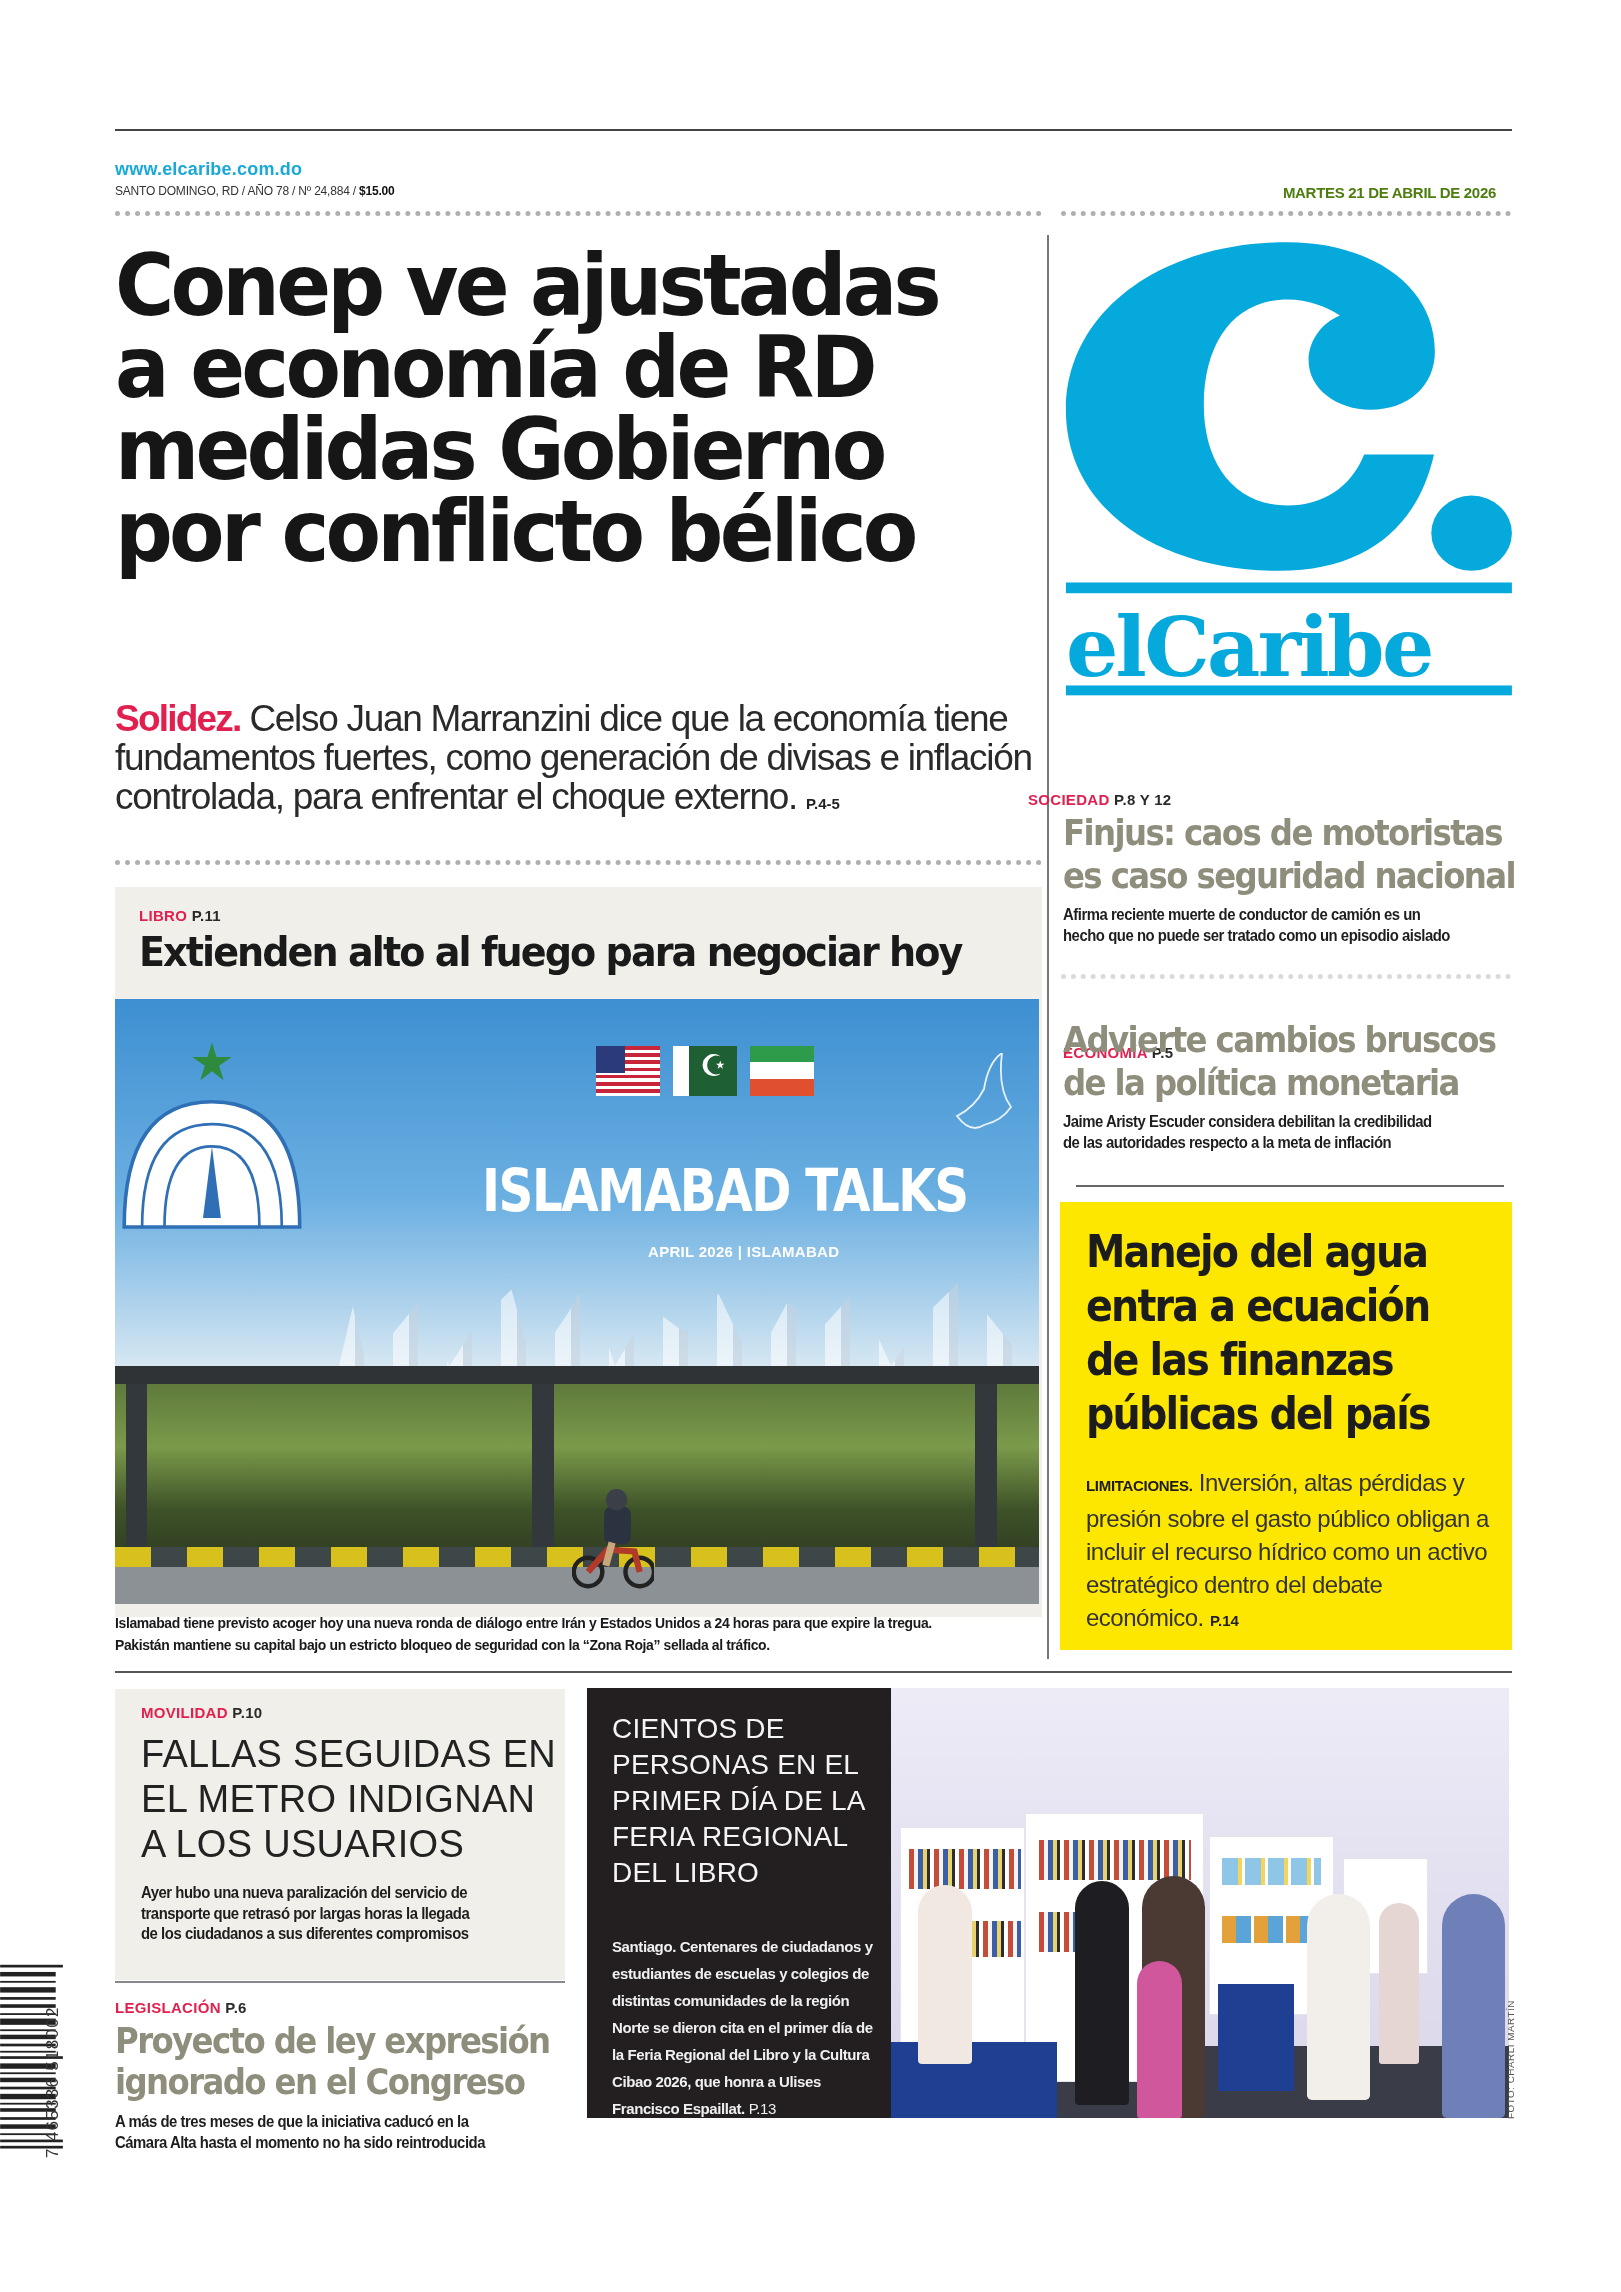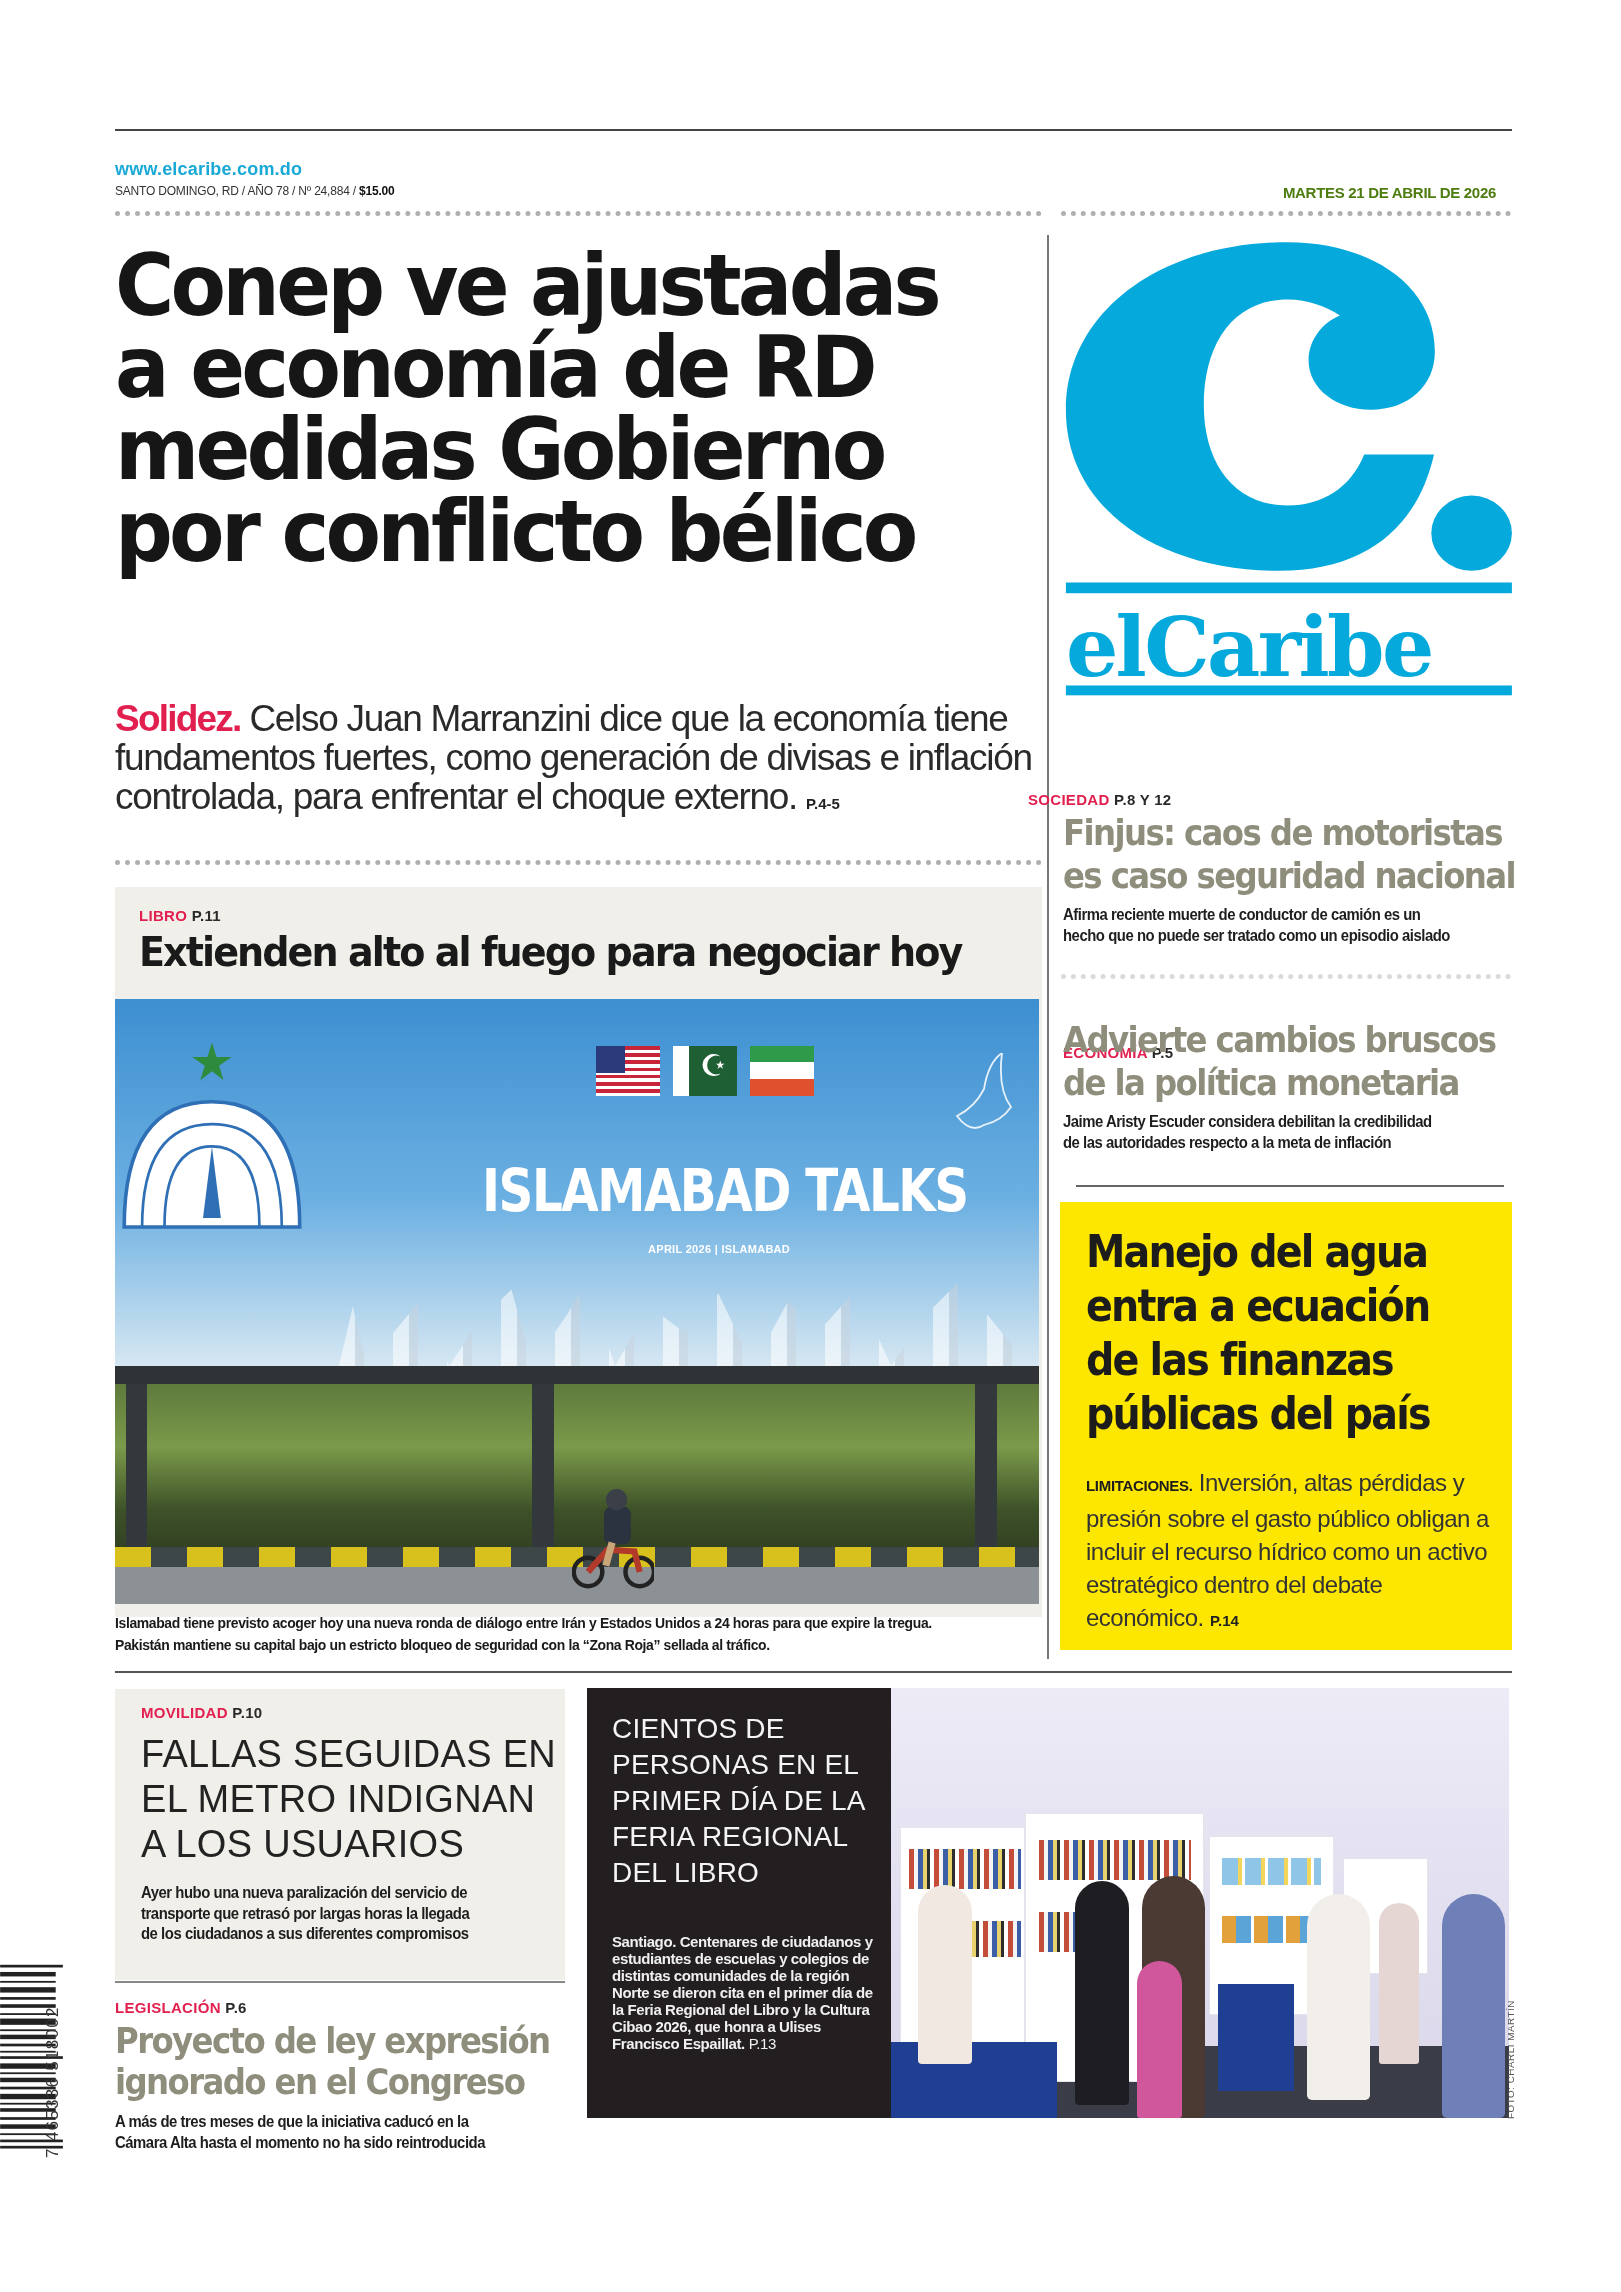--- a/index.html
+++ b/index.html
@@ -30,21 +30,21 @@
   .section-label { font-size: 15px; font-weight: 700; letter-spacing: 0.3px; }
   .section-label .red { color: #e2204f; }
   .section-label .pg { color: #2a2a2a; }
   .tregua-label { left: 139px; top: 907px; }
   .tregua-headline { left: 139px; top: 928px; font-family: "DejaVu Sans", sans-serif; font-weight: 700; font-size: 41px; letter-spacing: -2.1px; color: #1a1a1a; transform: scaleX(0.93); transform-origin: left top; white-space: nowrap; }
 
   
   .photo1 { left: 115px; top: 999px; width: 924px; height: 605px; overflow: hidden; background: #4c9ad6; }
   .banner { position: absolute; left: 0; top: 0; width: 100%; height: 367px; background: linear-gradient(180deg, #3d8fd1 0%, #6cb0e2 55%, #d6e7f2 100%); }
   .banner-title { position: absolute; left: 367px; top: 157px; font-family: "DejaVu Sans", sans-serif; font-weight: 700; font-size: 59px; color: #fff; letter-spacing: -1.8px; transform: scaleX(0.82); transform-origin: left top; white-space: nowrap; }
-  .banner-sub { position: absolute; left: 533px; top: 244px; font-size: 11px; color: #fff; font-weight: 700; letter-spacing: 0.3px; }
+  .banner-sub { position: absolute; left: 533px; top: 244px; font-size: 15px; color: #fff; font-weight: 700; letter-spacing: 0.3px; }
   .flag { position: absolute; top: 47px; width: 64px; height: 50px; }
   .flag-us { left: 481px; background: repeating-linear-gradient(180deg, #c8243a 0 3.6px, #fff 3.6px 7.2px); }
   .flag-us::before { content: ""; position: absolute; left: 0; top: 0; width: 29px; height: 27px; background: #2b3a7a; }
   .flag-pk { left: 558px; background: linear-gradient(90deg, #fff 0 25%, #1f5f34 25% 100%); }
   .flag-pk::after { content: "☪"; position: absolute; left: 27px; top: 5.4px; font-size: 30px; color: #fff; line-height: 1; }
   .flag-ir { left: 635px; background: linear-gradient(180deg, #2d9b4a 0 33%, #fff 33% 66%, #e0502f 66% 100%); }
   .emblem { position: absolute; left: 0; top: 40px; width: 193px; height: 197px; }
   .skyline { position: absolute; left: 224px; top: 282px; width: 690px; height: 85px; background: repeating-linear-gradient(90deg, rgba(255,255,255,0.55) 0 16px, rgba(200,210,220,0.5) 16px 25px, transparent 25px 54px); clip-path: polygon(0 100%, 2% 30%, 4% 100%, 8% 60%, 12% 20%, 16% 100%, 20% 50%, 25% 10%, 28% 100%, 33% 40%, 36% 0, 40% 100%, 45% 30%, 50% 60%, 55% 15%, 60% 100%, 65% 25%, 70% 55%, 75% 10%, 80% 100%, 85% 40%, 90% 0, 95% 50%, 100% 100%); }
   .bridge { position: absolute; left: 0; top: 367px; width: 100%; height: 18px; background: #2f3336; }
   .park { position: absolute; left: 0; top: 385px; width: 100%; height: 179px; background: linear-gradient(180deg, #5f7a3c 0%, #7b9a4a 35%, #3e5228 70%, #2f3b22 100%); }
@@ -85,21 +85,21 @@
   .leg-headline { left: 115px; top: 2020px; font-size: 36px; line-height: 41px; }
   .leg-deck { left: 115px; top: 2112px; }
 
   
   .barcode { left: 0; top: 1963px; width: 63px; height: 190px; }
   .barcode-num { left: 38px; top: 2100px; font-size: 17px; color: #333; transform: rotate(-90deg); transform-origin: left top; white-space: nowrap; letter-spacing: 1.3px; }
 
   
   .feria-box { left: 587px; top: 1688px; width: 304px; height: 430px; background: #231f20; }
   .feria-headline { left: 612px; top: 1711px; width: 269px; font-size: 28px; line-height: 36px; color: #f5f5f5; font-weight: 400; letter-spacing: 0.2px; }
-  .feria-deck { left: 612px; top: 1933px; width: 269px; font-size: 15px; line-height: 17px; color: #f0f0f0; font-weight: 700; letter-spacing: -0.4px; }
+  .feria-deck { left: 612px; top: 1933px; width: 269px; font-size: 15px; line-height: 27px; color: #f0f0f0; font-weight: 700; letter-spacing: -0.4px; }
   .feria-deck .pg { font-weight: 400; }
 
   .photo2 { left: 891px; top: 1688px; width: 618px; height: 430px; overflow: hidden; background: linear-gradient(180deg, #ecebf6 0%, #e2e0f0 50%, #d8d6e8 100%); }
   .shelf { position: absolute; background: #fff; border: 1.8px solid #e4e4ec; }
   .books { position: absolute; height: 54px; background: repeating-linear-gradient(90deg, #c44d3a 0 5.4px, #f4f4f4 5.4px 9px, #3b5ea6 9px 14.3px, #e7d26d 14.3px 18px, #2d2d2d 18px 20.6px, #fff 20.6px 25px); }
   .table-blue { position: absolute; background: #1f3f93; }
   .floor { position: absolute; left: 0; top: 358px; width: 100%; height: 72px; background: #3a3d48; }
   .person { position: absolute; border-radius: 36px 36px 5.4px 5.4px; }
   .photo-credit { left: 1505px; top: 2119px; font-size: 9.9px; color: #555; transform: rotate(-90deg); transform-origin: left top; white-space: nowrap; letter-spacing: 0.5px; }
 </style>

